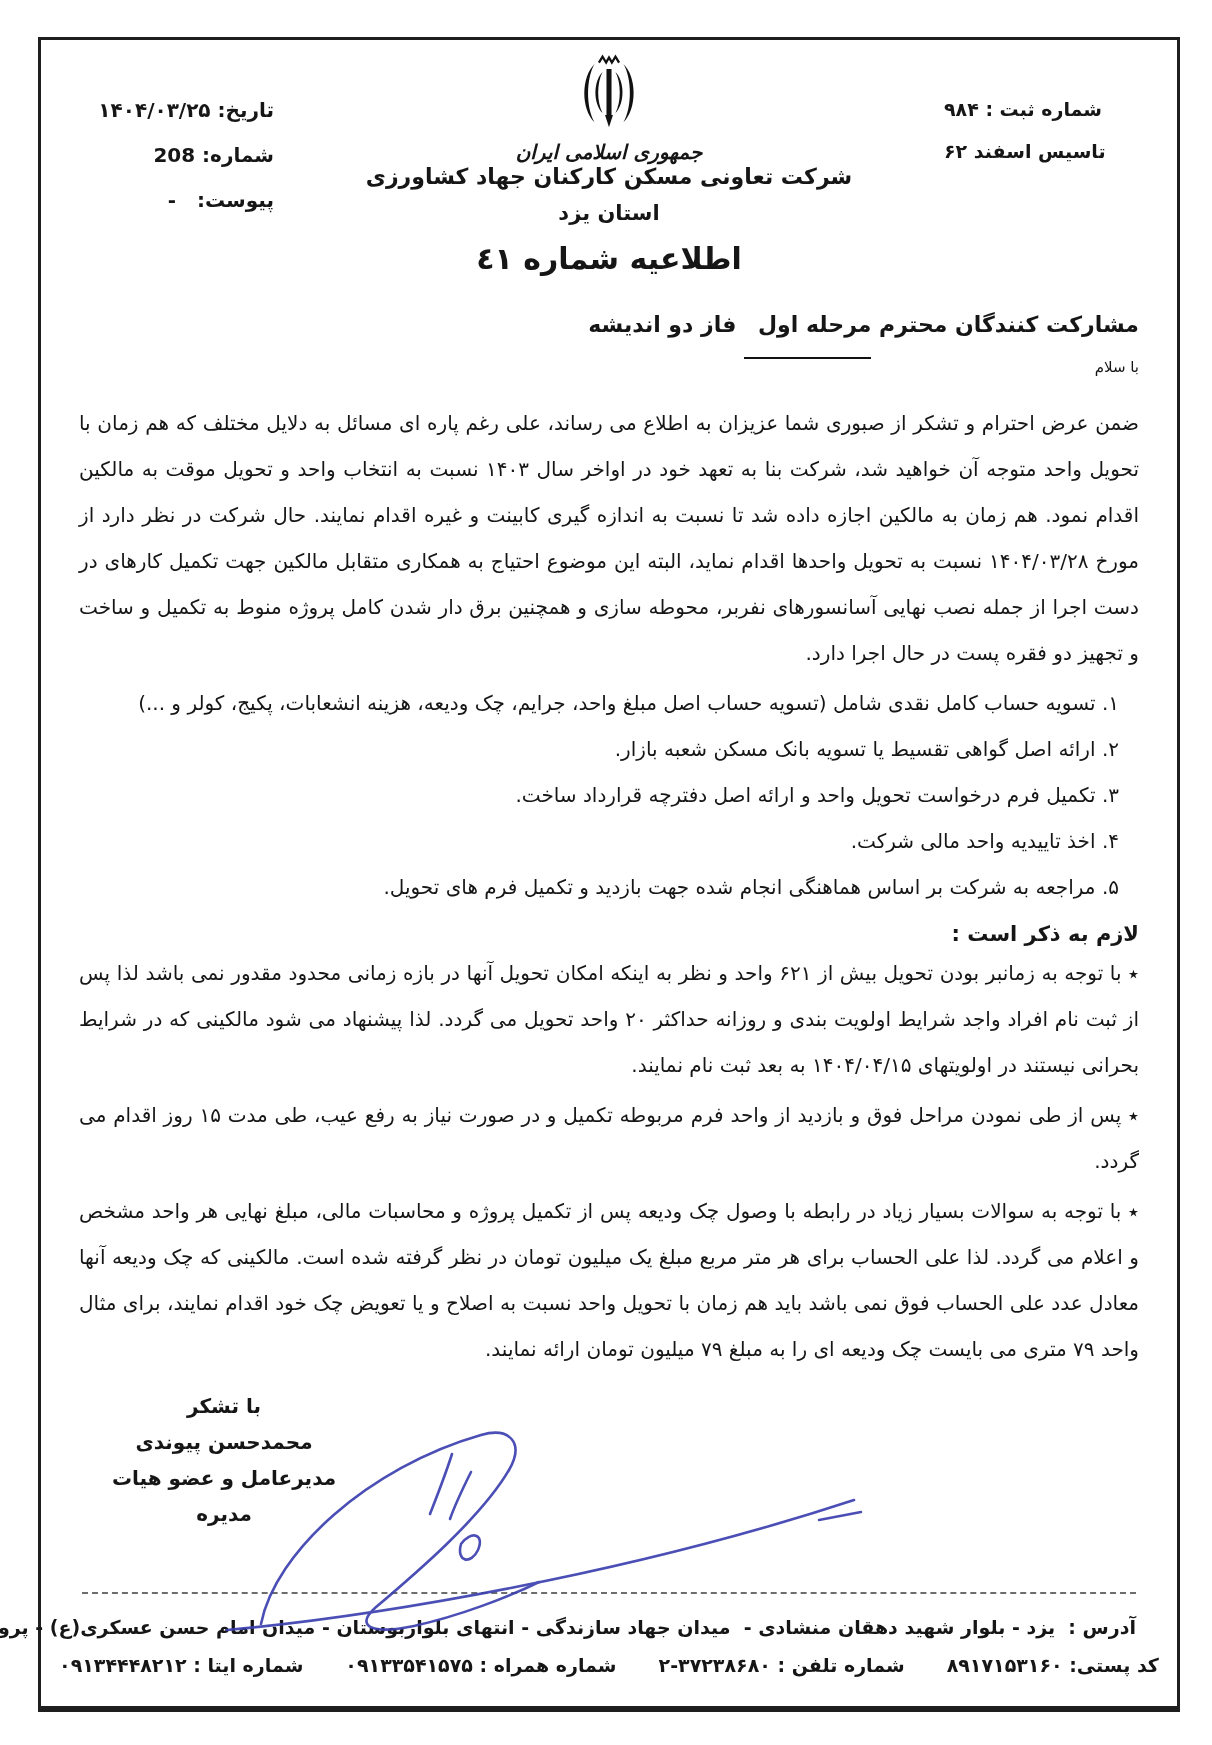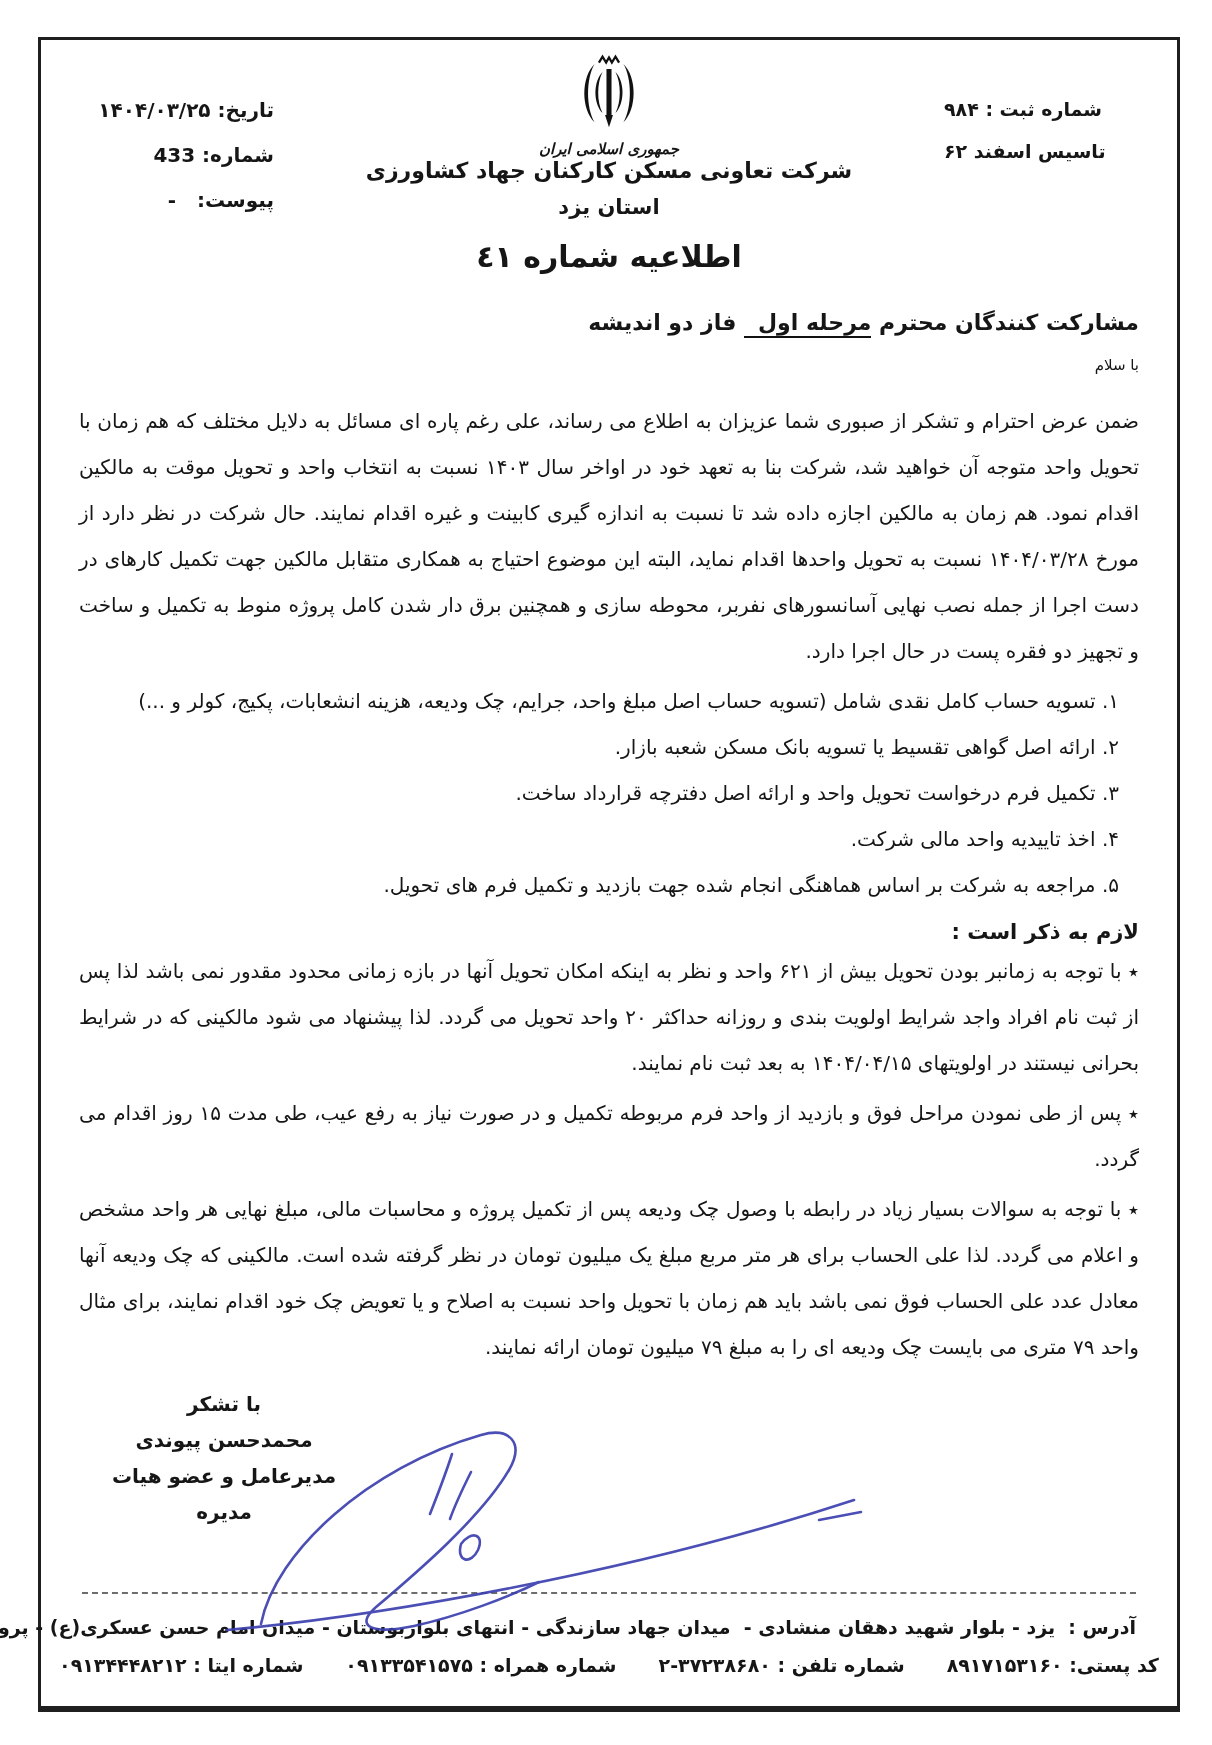--- a/index.html
+++ b/index.html
@@ -9,27 +9,27 @@
         box-sizing:border-box;border:3px solid #1f1f1f;border-bottom-width:6px;
         direction:rtl;padding:0 38px;background:#fff;}
   
   .header{display:flex;justify-content:space-between;margin-top:8px;}
   .h-reg{width:195px;padding-top:40px;font-weight:bold;font-size:19px;
          line-height:42px;text-align:left;white-space:nowrap;}
   .h-center{flex:1;text-align:center;}
   .h-meta{width:195px;padding-top:40px;font-weight:bold;font-size:20px;
           line-height:45px;text-align:right;white-space:nowrap;}
   .emblem{margin-top:6px;}
-  .callig{font-size:15px;font-style:italic;font-weight:bold;margin-top:-2px;}
+  .callig{font-size:20px;font-style:italic;font-weight:bold;margin-top:-2px;}
   .org1{font-weight:bold;font-size:22px;margin-top:0;}
   .org2{font-weight:bold;font-size:21px;margin-top:12px;}
   
   .title{text-align:center;font-weight:bold;font-size:30px;margin-top:16px;}
   .recipient{margin-top:36px;font-weight:bold;font-size:22px;text-align:right;}
-  .u{border-bottom:2.5px solid #111;padding-bottom:1px;padding-left:14px;margin-top:37px;}
+  .u{border-bottom:2.5px solid #111;padding-bottom:20px;padding-left:14px;margin-top:37px;}
   .salutation{margin-top:21px;font-size:15px;text-align:right;}
   .para{margin:24px 0 0 0;font-size:20px;line-height:46px;text-align:justify;
         text-align-last:right;}
   .sec-heading{margin-top:24px;font-weight:bold;font-size:21px;}
   .list{margin-top:4px;}
   .list-item{font-size:20px;line-height:46px;padding-right:20px;
              text-align:justify;text-align-last:right;}
   .notes-h{margin-top:12px;}
   .note{margin-top:4px;}
   
@@ -65,21 +65,21 @@
         <path d="M30 13 C11 31 11 76 30 94 C18 74 18 33 30 13 Z" fill="#111"></path>
         <path d="M70 13 C89 31 89 76 70 94 C82 74 82 33 70 13 Z" fill="#111"></path>
       </svg>
       <div class="callig">جمهوری اسلامی ایران</div>
       <div class="org1">شرکت تعاونی مسکن کارکنان جهاد کشاورزی</div>
       <div class="org2">استان یزد</div>
     </div>
 
     <div class="h-meta">
       <div>تاریخ: ۱۴۰۴/۰۳/۲۵</div>
-      <div>شماره: 433</div>
+      <div>شماره: 208</div>
       <div>پیوست:&nbsp;&nbsp; -</div>
     </div>
   </div>
 
   <div class="title">اطلاعیه شماره ٤١</div>
 
   <div class="recipient">
     <span>مشارکت کنندگان محترم </span><span class="u">مرحله اول</span><span> فاز دو اندیشه</span>
   </div>
 

